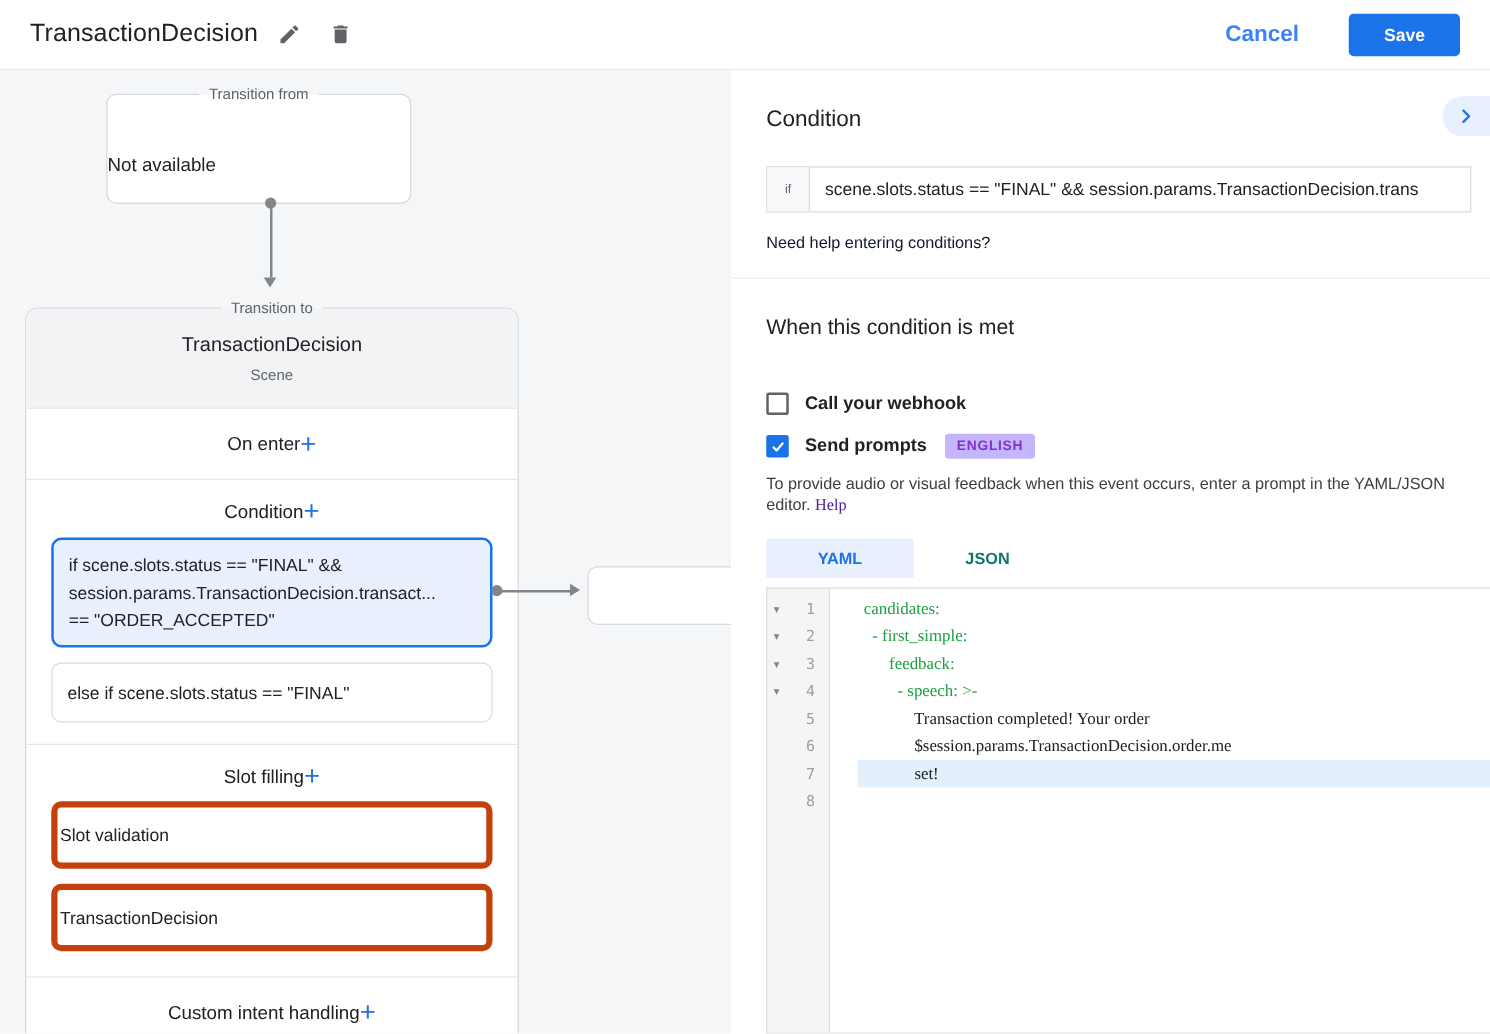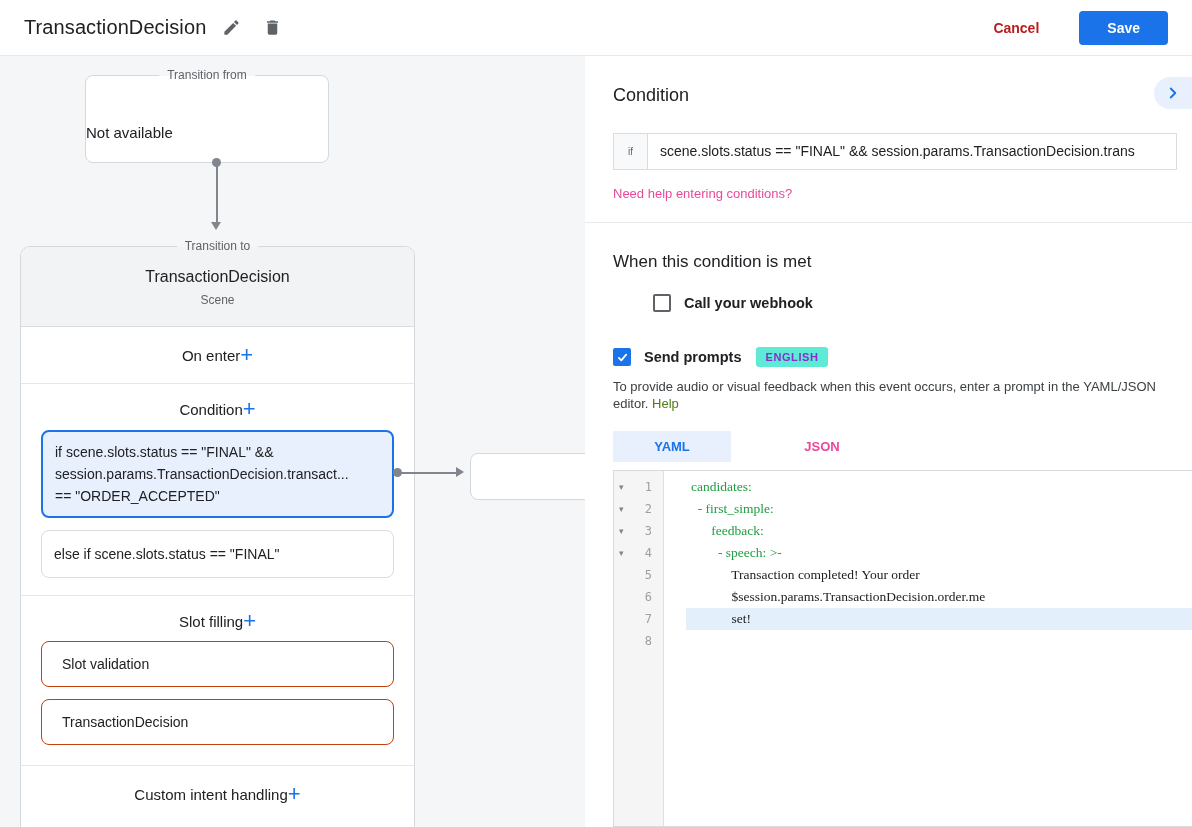--- a/index.html
+++ b/index.html
@@ -6,21 +6,21 @@
   html,body { width:1192px; height:827px; overflow:hidden; }
   body { font-family:"Liberation Sans", sans-serif; color:#202124; background:#fff; }
   #app { position:relative; width:1192px; height:827px; overflow:hidden; }
 
   
   .topbar { position:absolute; left:0; top:0; width:100%; height:56px; background:#fff;
             border-bottom:1px solid #e8eaed; display:flex; align-items:center; padding:0 24px; z-index:30; }
   .page-title { font-size:20px; color:#202124; letter-spacing:.1px; }
   .icon-btn { background:none; border:none; cursor:pointer; padding:6px; margin-left:10px; display:flex; align-items:center; }
   .topbar-spacer { flex:1; }
-  .cancel-btn { background:none; border:none; color:#b91c1c; font-size:14px; font-weight:bold; cursor:pointer; margin-right:40px; font-family:inherit; }
+  .cancel-btn { background:none; border:none; color:#3b82f6; font-size:18px; font-weight:bold; cursor:pointer; margin-right:40px; font-family:inherit; }
   .save-btn { background:#1a73e8; color:#fff; border:none; border-radius:4px; font-size:14px; font-weight:bold;
               padding:9px 28px; cursor:pointer; font-family:inherit; }
 
   
   .main { position:absolute; top:56px; left:0; width:1192px; height:771px; display:flex; }
   .canvas { position:relative; width:585px; height:771px; background:#f4f6f8; overflow:hidden; flex:none; }
   .panel { position:relative; flex:1; background:#fff; height:771px; overflow:hidden; }
 
   
   .flow-box { position:absolute; background:#fff; border:1px solid #d5d8dc; border-radius:8px; }
@@ -52,63 +52,63 @@
   .sec-onenter { height:57px; display:flex; align-items:center; }
   .sec-onenter .sec-row { width:100%; }
 
   .sec-condition { padding-top:15px; padding-bottom:17px; }
   .cond-card-selected { margin-top:11px; background:#e8f0fe; border:2px solid #1a73e8; border-radius:8px;
                         padding:9px 12px; font-size:14px; line-height:22px; color:#202124; }
   .cond-card { margin-top:12px; background:#fff; border:1px solid #dadce0; border-radius:8px;
                padding:13px 12px; font-size:14px; line-height:20px; color:#202124; }
 
   .sec-slot { padding-top:15px; padding-bottom:20px; }
-  .slot-card { margin-top:10px; background:#fff; border:1px solid #c2410c; border-radius:8px;
-               padding:14px 20px; font-size:14px; color:#202124; }
+  .slot-card { margin-top:10px; background:#fff; border:5px solid #c2410c; border-radius:8px;
+               padding:14px 2px; font-size:14px; color:#202124; }
   .slot-card + .slot-card { margin-top:12px; }
 
   .sec-custom { border-bottom:none; height:56px; display:flex; align-items:center; }
   .sec-custom .sec-row { width:100%; }
 
   .target-box { position:absolute; left:470px; top:397px; width:130px; height:47px; background:#fff;
                 border:1px solid #d5d8dc; border-radius:8px; }
 
   
   .panel-heading { position:absolute; left:28px; top:29px; font-size:18px; color:#202124; }
   .collapse-btn { position:absolute; right:0; top:21px; width:38px; height:32px; background:#e8f0fe;
                   border:none; border-radius:16px 0 0 16px; cursor:pointer; display:flex; align-items:center; justify-content:center; }
 
   .if-row { position:absolute; left:28px; top:77px; width:564px; height:37px; border:1px solid #dadce0;
             display:flex; align-items:stretch; background:#fff; }
   .if-prefix { width:34px; background:#f8f9fa; border-right:1px solid #dadce0; color:#5f6368; font-size:10px;
                display:flex; align-items:center; justify-content:center; flex:none; }
   .if-value { flex:1; font-size:14px; color:#202124; padding:0 12px; line-height:35px; white-space:nowrap; overflow:hidden; }
 
-  .help-link { position:absolute; left:28px; top:130px; font-size:13px; color:#ec4899; text-decoration:none; cursor:pointer; }
+  .help-link { position:absolute; left:28px; top:130px; font-size:13px; color:#0f172a; text-decoration:none; cursor:pointer; }
   .panel-divider { position:absolute; left:0; right:0; top:166px; border-top:1px solid #e8eaed; }
 
   .when-heading { position:absolute; left:28px; top:196px; font-size:17px; color:#202124; }
 
   .check-row { position:absolute; left:28px; display:flex; align-items:center; }
-  .row-webhook { top:238px;margin-left:40px; }
+  .row-webhook { top:258px; }
   .row-prompts { top:291px; }
   .checkbox { width:18px; height:18px; border:2px solid #5f6368; border-radius:2px; background:#fff; margin-right:13px; cursor:pointer; flex:none; }
   .checkbox.checked { background:#1a73e8; border-color:#1a73e8; display:flex; align-items:center; justify-content:center; }
   .check-label { font-size:14.5px; font-weight:bold; color:#202124; }
-  .lang-badge { margin-left:15px; background:#5eead4; color:#8430ce; font-size:11px; font-weight:bold;
+  .lang-badge { margin-left:15px; background:#c4b5fd; color:#8430ce; font-size:11px; font-weight:bold;
                 letter-spacing:.6px; padding:4px 9px; border-radius:3px; }
 
   .desc { position:absolute; left:28px; top:322px; width:562px; font-size:13px; line-height:17px; color:#3c4043; }
-  .desc a { color:#4d7c0f; text-decoration:none; cursor:pointer; }
-
-  .tabs { position:absolute; left:28px; top:375px; display:flex;gap:32px; }
+  .desc a { color:#4c1d95; text-decoration:none; cursor:pointer;font-family:Liberation Serif, serif; }
+
+  .tabs { position:absolute; left:28px; top:375px; display:flex; }
   .tab { width:118px; height:31px; display:flex; align-items:center; justify-content:center;
          font-size:13px; font-weight:bold; cursor:pointer; border:none; background:none; font-family:inherit; }
   .tab.active { background:#e8f0fe; color:#1a73e8; }
-  .tab.inactive { color:#ec4899; }
+  .tab.inactive { color:#0f766e; }
 
   
   .editor { position:absolute; left:28px; top:414px; right:0; bottom:0; border:1px solid #d9dadc; border-right:none; background:#fff; overflow:hidden; }
   .gutter-bg { position:absolute; left:0; top:0; bottom:0; width:50px; background:#f5f5f5; border-right:1px solid #e0e0e0; }
   .ed-lines { position:absolute; left:0; top:5px; right:0; }
   .ed-line { display:flex; height:22px; align-items:center; }
   .ed-fold { width:15px; padding-left:5px; font-size:9px; color:#80868b; flex:none; cursor:pointer; line-height:22px; }
   .ed-num { width:30px; text-align:right; padding-right:7px; font-family:"DejaVu Sans Mono", monospace; font-size:12px; color:#9aa0a6; flex:none; }
   .ed-code { flex:1; height:22px; line-height:22px; padding-left:5px; font-family:Liberation Serif, serif;
              font-size:13.5px; white-space:pre; overflow:hidden; color:#202124;margin-left:27px; }

